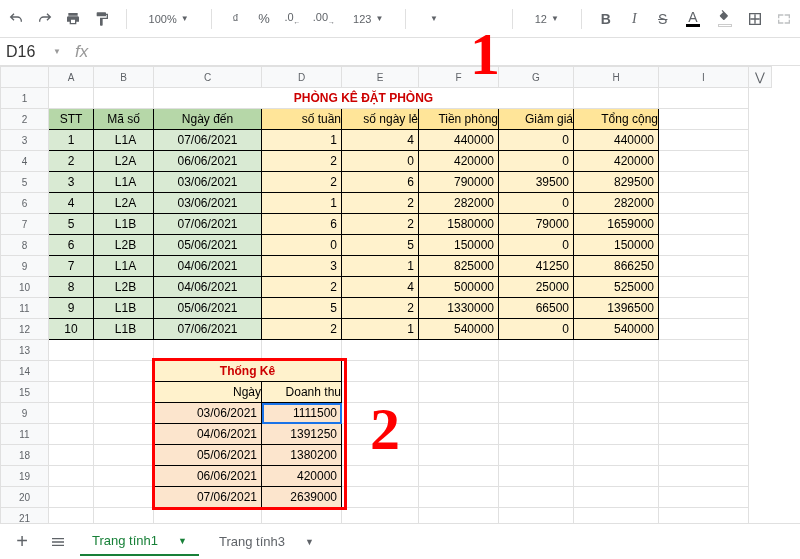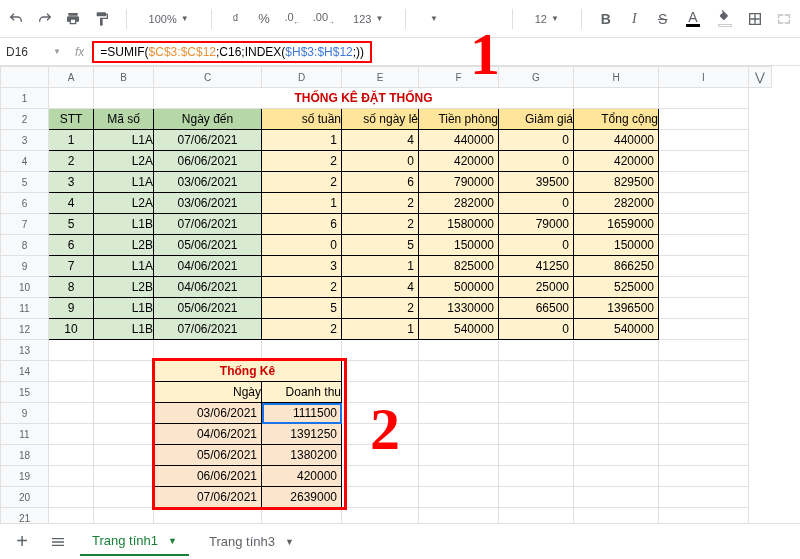--- a/index.html
+++ b/index.html
@@ -6,44 +6,44 @@
 body{background:#fff;width:800px;height:559px;overflow:hidden;font-size:11px;position:relative}
 .toolbar{height:38px;border-bottom:1px solid #e0e0e0;display:flex;align-items:center;padding:0 8px;gap:12px}
 .tb-btn{width:26px;height:26px;display:flex;align-items:center;justify-content:center;border-radius:3px;cursor:pointer;color:#5f6368}
 .tb-sep{width:1px;height:20px;background:#e0e0e0;margin:0 4px}
 .tb-dd{display:flex;align-items:center;padding:0 6px;height:26px;color:#5f6368;cursor:pointer;gap:2px}
 .tb-dd .arr{font-size:8px;margin-left:2px}
 .color-a{display:flex;flex-direction:column;align-items:center;width:20px}
 .color-a .ltr{font-size:14px;line-height:14px}
 .color-a .bar{width:14px;height:3px}
 .fbar{height:28px;border-bottom:1px solid #e0e0e0;display:flex;align-items:center}
-.name-box{width:47px;padding:0 6px;font-size:12px;color:#333}
+.name-box{width:47px;padding:0 6px;font-size:16px;color:#333}
 .nb-arr{color:#999;font-size:8px;padding:0 6px}
-.fx{font-style:italic;color:#999;font-size:12px;padding:0 8px}
+.fx{font-style:italic;color:#999;font-size:17px;padding:0 8px}
 .formula-box{border:2px solid red;padding:2px 6px;font-size:12px;font-family:Consolas,monospace;display:flex;align-items:center;height:22px}
 .f-black{color:#000}.f-orange{color:#E69138}.f-blue{color:#3c78d8}
 .grid-wrap{position:relative;height:460px;overflow:auto}
 .grid{border-collapse:collapse;table-layout:fixed}
 .grid th,.grid td{border:1px solid #e0e0e0;height:21px;font-size:12px;overflow:hidden;white-space:nowrap}
 .grid th{background:#f8f9fa;font-weight:normal;color:#5f6368;text-align:center;font-size:10px}
 .grid .rh{width:48px;text-align:center;background:#f8f9fa;font-size:10px;color:#5f6368}
 .c-a{width:45px}.c-b{width:60px}.c-c{width:108px}.c-d{width:80px}.c-e{width:77px}.c-f{width:80px}.c-g{width:75px}.c-h{width:85px}.c-i{width:90px}
 .title-cell{color:#cc0000;font-weight:bold;font-size:15px;text-align:center}
 .hd{background:#b6d7a8!important;text-align:center;font-size:13px;border:1px solid #000!important}
 .hd-y{background:#ffe599!important;text-align:right;font-size:13px;border:1px solid #000!important}
 .dg{background:#d9ead3!important;text-align:center;border:1px solid #000!important;font-size:13px}
 .dy{background:#fff2cc!important;text-align:right;padding-right:4px;border:1px solid #000!important;font-size:13px}
-.dg-l{background:#d9ead3!important;text-align:right;padding-left:4px;border:1px solid #000!important;font-size:13px}
+.dg-l{background:#d9ead3!important;text-align:center;padding-left:4px;border:1px solid #000!important;font-size:13px}
 .tk-title{background:#fff2cc!important;text-align:center;color:#cc0000;font-weight:bold;font-size:14px;border:1px solid #000!important}
 .tk-hd{background:#fff2cc!important;text-align:right;padding-left:4px;border:1px solid #000!important;font-size:13px}
 .tk-d{background:#fce5cd!important;text-align:right;padding-right:4px;border:1px solid #000!important;font-size:13px}
 .sel-ring{background:#fce5cd!important;text-align:right;padding-right:4px;border:1px solid #000!important;outline:2px solid #1a73e8;outline-offset:-2px;font-size:13px}
 .sheet-tabs{position:absolute;bottom:0;left:0;right:0;height:36px;border-top:1px solid #e0e0e0;display:flex;align-items:center;padding:0 8px;gap:8px;background:#fff}
 .st-btn{width:28px;height:28px;display:flex;align-items:center;justify-content:center;color:#5f6368;cursor:pointer}
-.tab{padding:6px 12px;font-size:13px;color:#5f6368;cursor:pointer;display:flex;align-items:center;gap:10px}
+.tab{padding:6px 12px;font-size:13px;color:#5f6368;cursor:pointer;display:flex;align-items:center;gap:20px}
 .tab.active{color:#188038;border-bottom:2px solid #188038;font-weight:500}
 .annot{position:absolute;color:red;font-size:60px;font-weight:bold;font-family:'Times New Roman',serif;pointer-events:none}
 .annot-box{position:absolute;border:3px solid red;pointer-events:none}
 th.expand{background:#f8f9fa;padding:0 6px;color:#5f6368;cursor:pointer;font-size:12px}
 </style>
 </head>
 <body>
 
 <div class="toolbar">
   <div class="tb-btn">
@@ -121,27 +121,20 @@
       <svg width="16" height="16" viewBox="0 0 24 24" fill="currentColor">
         <path d="M3 5h8v2H5v4H3V5zm10 0h8v6h-2V7h-6V5zM3 13h2v4h6v2H3v-6zm16 0h2v6h-8v-2h6v-4z"></path>
       </svg>
     </div>
 </div>
 
 <div class="fbar">
   <div class="name-box">D16</div>
   <div class="nb-arr">▼</div>
   <div class="fx">fx</div>
-  <div class="formula-box">
-    <span class="f-black">=SUMIF(</span>
-      <span class="f-orange">$C$3:$C$12</span>
-      <span class="f-black">;C16;INDEX(</span>
-      <span class="f-blue">$H$3:$H$12</span>
-      <span class="f-black">;))</span>
-  </div>
 </div>
 
 <div class="grid-wrap">
 <table class="grid">
 <colgroup>
         <col class="rh">
         <col class="c-a">
         <col class="c-b">
         <col class="c-c">
         <col class="c-d">
@@ -162,21 +155,21 @@
   <th>F</th>
   <th>G</th>
   <th>H</th>
   <th>I</th>
   <th class="expand">⋁</th>
 </tr>
 <tr>
           <th class="rh">1</th>
           <td></td>
           <td></td>
-          <td colspan="5" class="title-cell">THỐNG KÊ ĐẶT THỐNG</td>
+          <td colspan="5" class="title-cell">PHÒNG KÊ ĐẶT PHÒNG</td>
           <td></td>
           <td></td>
           <td rowspan="21" style="border:none"></td>
         </tr>
 <tr>
           <th class="rh">2</th>
   <td class="hd">STT</td>
   <td class="hd">Mã số</td>
   <td class="hd">Ngày đến</td>
   <td class="hd-y">số tuần</td>

